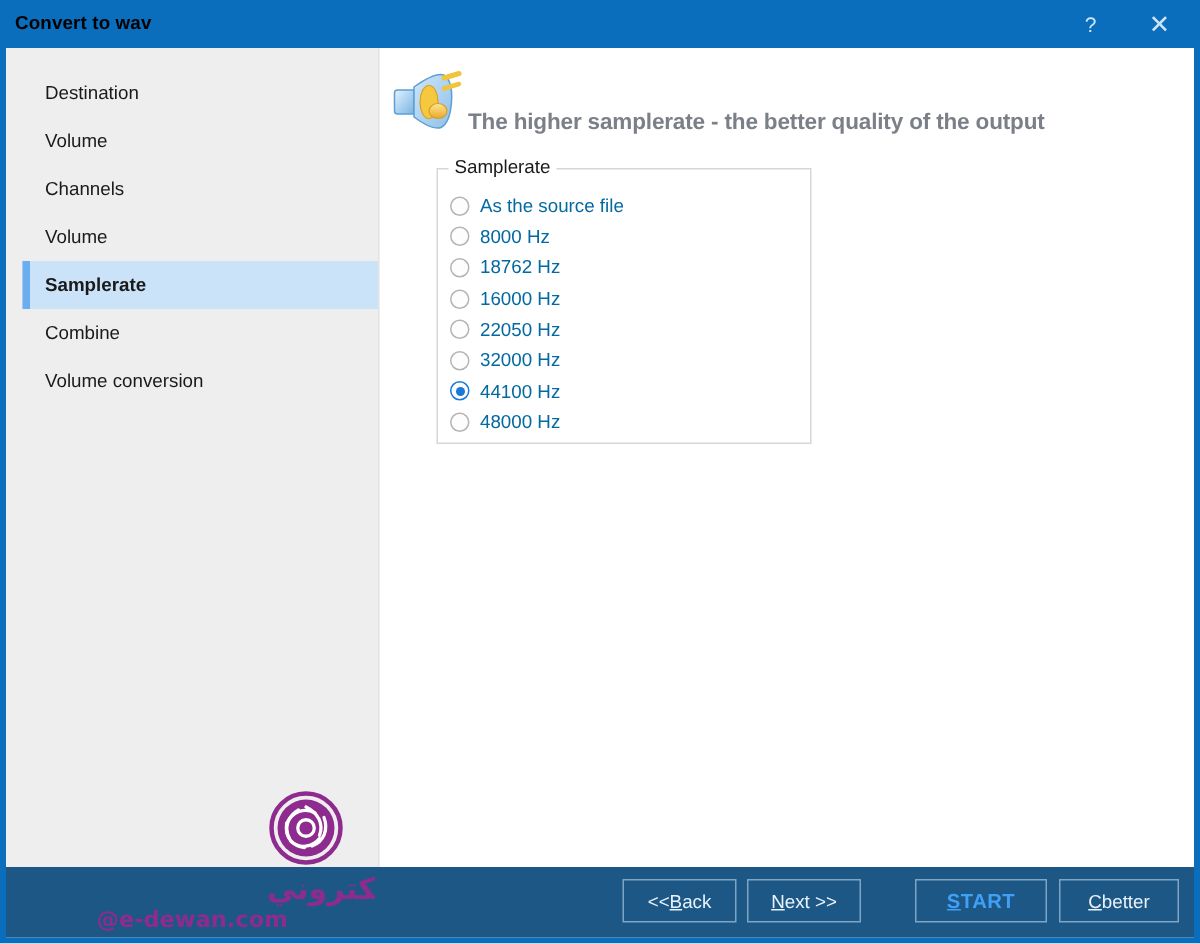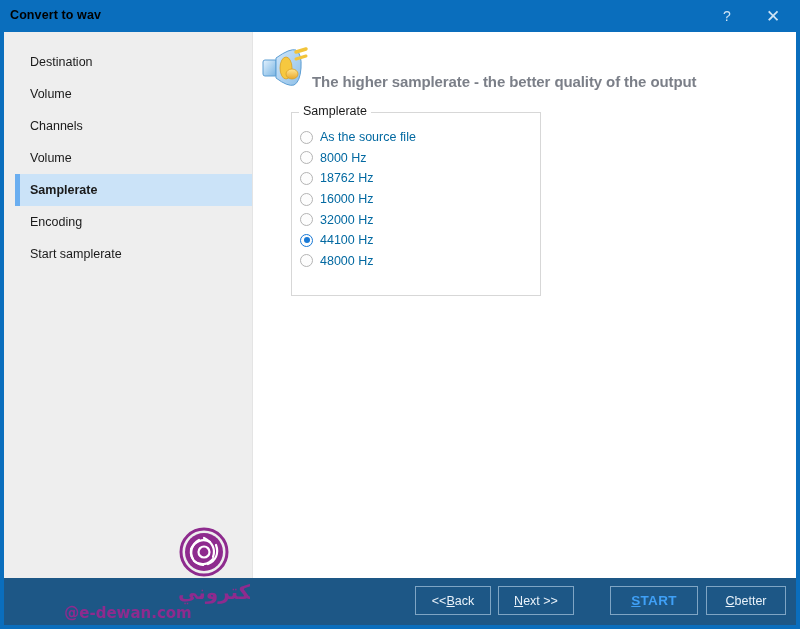--- a/index.html
+++ b/index.html
@@ -276,24 +276,24 @@
       <div class="side-item">
         <span>Channels</span>
       </div>
       <div class="side-item">
         <span>Volume</span>
       </div>
       <div class="side-item active">
         <span>Samplerate</span>
       </div>
       <div class="side-item">
-        <span>Encoding</span>
+        <span>Combine</span>
       </div>
       <div class="side-item">
-        <span>Start samplerate</span>
+        <span>Volume conversion</span>
       </div>
 
       <svg class="watermark" viewBox="0 0 249 52">
         <g transform="translate(200,26)">
           <circle cx="0" cy="0" r="23" fill="none" stroke="#8e2b8e" stroke-width="3"></circle>
           <circle cx="0" cy="0" r="19" fill="#8e2b8e"></circle>
           <g fill="none" stroke="#ffffff" stroke-width="2.2" stroke-linecap="round">
             <path d="M0,-14 C8,-10 12,-3 9,5"></path>
             <path d="M12,-7 C15,1 12,9 4,12"></path>
             <path d="M9,7 C4,13 -4,14 -10,9"></path>
@@ -356,20 +356,24 @@
           <div class="radio-row">
             <span class="radio-mark"></span>
             <span class="radio-label">18762 Hz</span>
           </div>
           <div class="radio-row">
             <span class="radio-mark"></span>
             <span class="radio-label">16000 Hz</span>
           </div>
           <div class="radio-row">
             <span class="radio-mark"></span>
+            <span class="radio-label">22050 Hz</span>
+          </div>
+          <div class="radio-row">
+            <span class="radio-mark"></span>
             <span class="radio-label">32000 Hz</span>
           </div>
           <div class="radio-row checked">
             <span class="radio-mark"></span>
             <span class="radio-label">44100 Hz</span>
           </div>
           <div class="radio-row">
             <span class="radio-mark"></span>
             <span class="radio-label">48000 Hz</span>
           </div>

